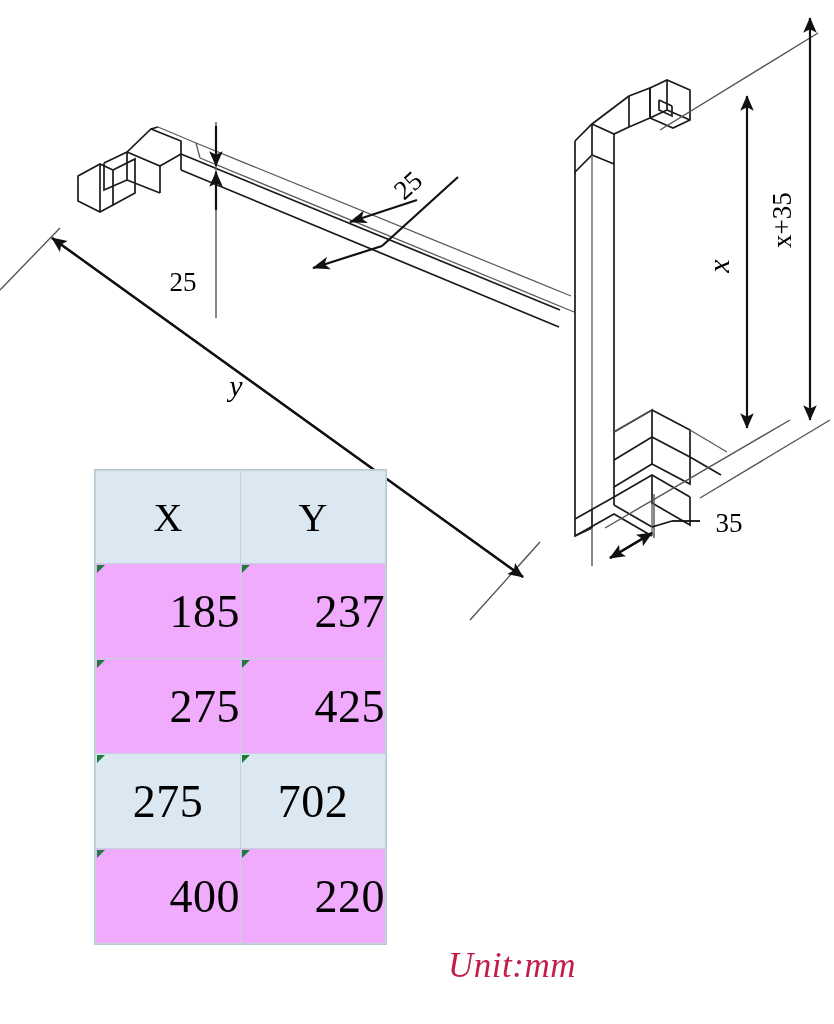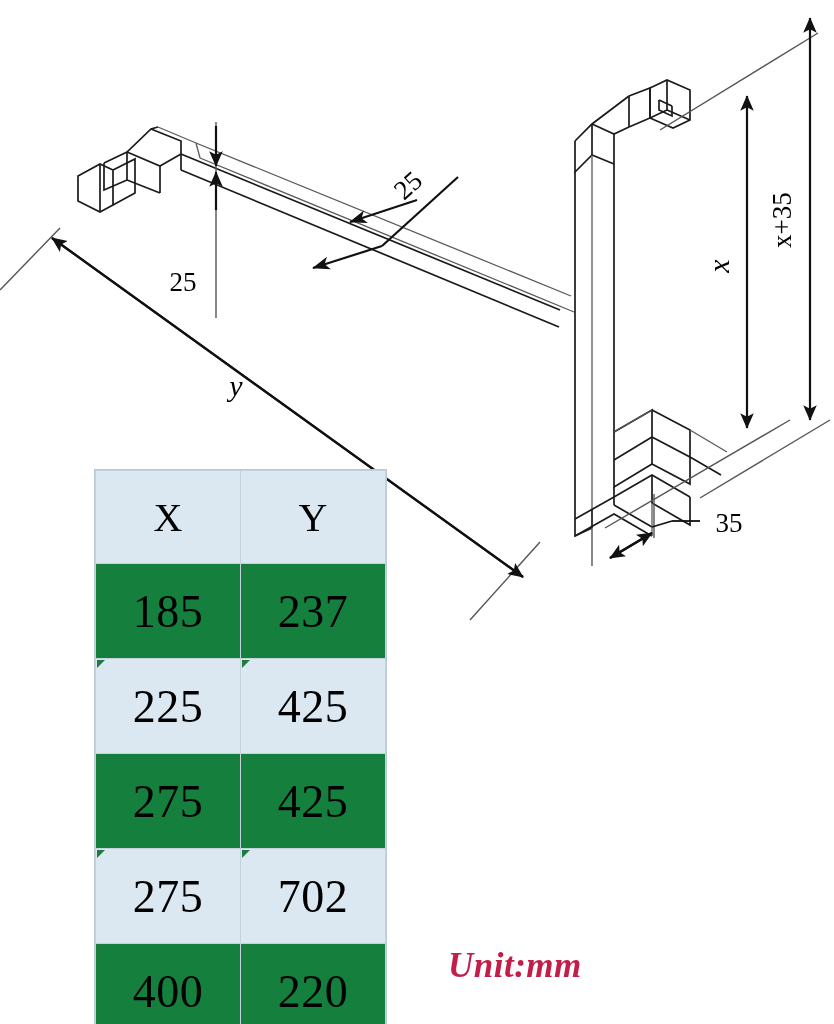--- a/index.html
+++ b/index.html
@@ -56,41 +56,42 @@
   }
   #spec-table td {
     font-size: 46px;
     font-weight: 400;
     letter-spacing: 0.5px;
   }
   #spec-table tr.row-shaded td {
     background: #dbe8f2;
   }
   #spec-table tr.row-plain td {
-    background: #15803d;
+    background: #f0abfc;
+    text-align: right;
   }
   
   #spec-table td .cell-flag {
     position: absolute;
     left: 1px;
     top: 1px;
     width: 0;
     height: 0;
     border-left: 8px solid #1f7a3d;
     border-bottom: 8px solid transparent;
     pointer-events: none;
   }
   
   #unit-note {
     position: absolute;
     left: 448px;
     top: 946px;
     font-family: "Liberation Serif", serif;
     font-style: italic;
-    font-weight: 700;
+    font-weight: 400;
     font-size: 35px;
     color: #c21e49;
     letter-spacing: 0.5px;
     white-space: nowrap;
     text-align: right;
   }
   
   .dimtext {
     font-family: "Liberation Serif", serif;
     font-size: 27px;
@@ -275,24 +276,20 @@
       <tr>
         <th>X</th>
         <th>Y</th>
       </tr>
     </thead>
     <tbody>
       <tr class="row-plain">
         <td><span class="cell-flag"></span><span>185</span></td>
         <td><span class="cell-flag"></span><span>237</span></td>
       </tr>
-      <tr class="row-shaded">
-        <td><span class="cell-flag"></span><span>225</span></td>
-        <td><span class="cell-flag"></span><span>425</span></td>
-      </tr>
       <tr class="row-plain">
         <td><span class="cell-flag"></span><span>275</span></td>
         <td><span class="cell-flag"></span><span>425</span></td>
       </tr>
       <tr class="row-shaded">
         <td><span class="cell-flag"></span><span>275</span></td>
         <td><span class="cell-flag"></span><span>702</span></td>
       </tr>
       <tr class="row-plain">
         <td><span class="cell-flag"></span><span>400</span></td>

